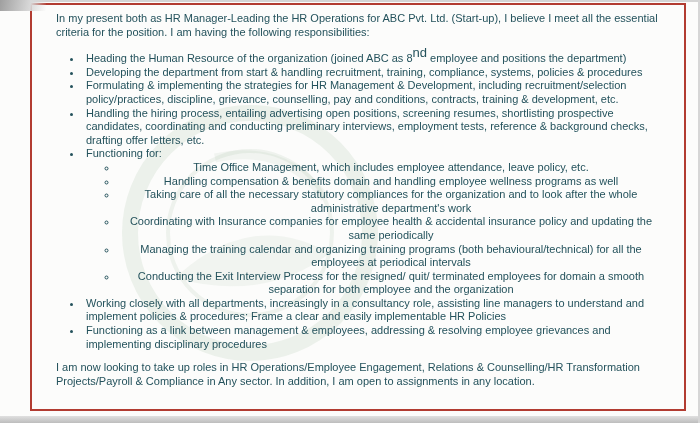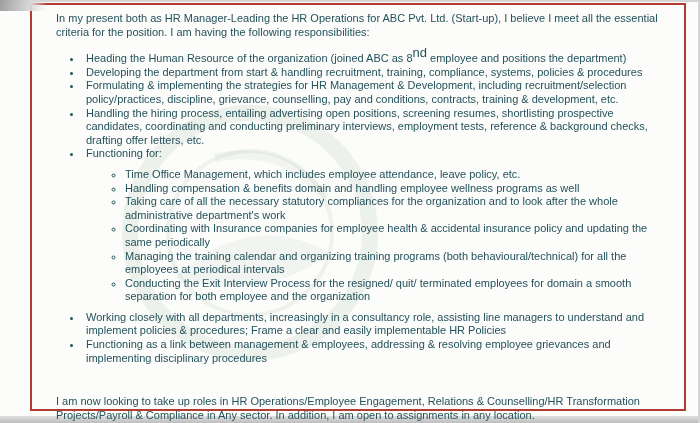--- a/index.html
+++ b/index.html
@@ -25,22 +25,22 @@
   .watermark { position:absolute; left:105px; top:88px; pointer-events:none; }
   .content {
     position:absolute; left:56px; right:36px; top:12px;
     color:var(--text-color);
     font-size:11px; line-height:13.6px;
   }
   .b { font-weight:normal; }
   sup { font-size:13px; vertical-align:super; line-height:0; }
   ul.main { list-style:disc; margin-top:13px; padding-left:27px; }
   ul.main > li { padding-left:3px; }
-  ul.sub { list-style:circle; padding-left:32px; margin:7px; }
-  p.closing { margin-top:30px; }
+  ul.sub { list-style:circle; padding-left:32px; margin:0;text-align:center; }
+  p.closing { margin-top:10px; }
 </style>
 </head>
 <body style="--text-color: #24525c; --border-color: #b23c31; --watermark-color: #8fae8f;">
 
 <div class="page"></div>
 
 <svg class="watermark" width="290" height="290" viewBox="0 0 290 290">
   <circle cx="145" cy="145" r="120" fill="none" stroke="#8fae8f" stroke-width="16" opacity="0.14"></circle>
   <circle cx="145" cy="145" r="82" fill="none" stroke="#8fae8f" stroke-width="4" opacity="0.13"></circle>
   <path d="M70,190 Q145,120 225,165 Q160,215 70,190 Z" fill="#8fae8f" opacity="0.10"></path>

